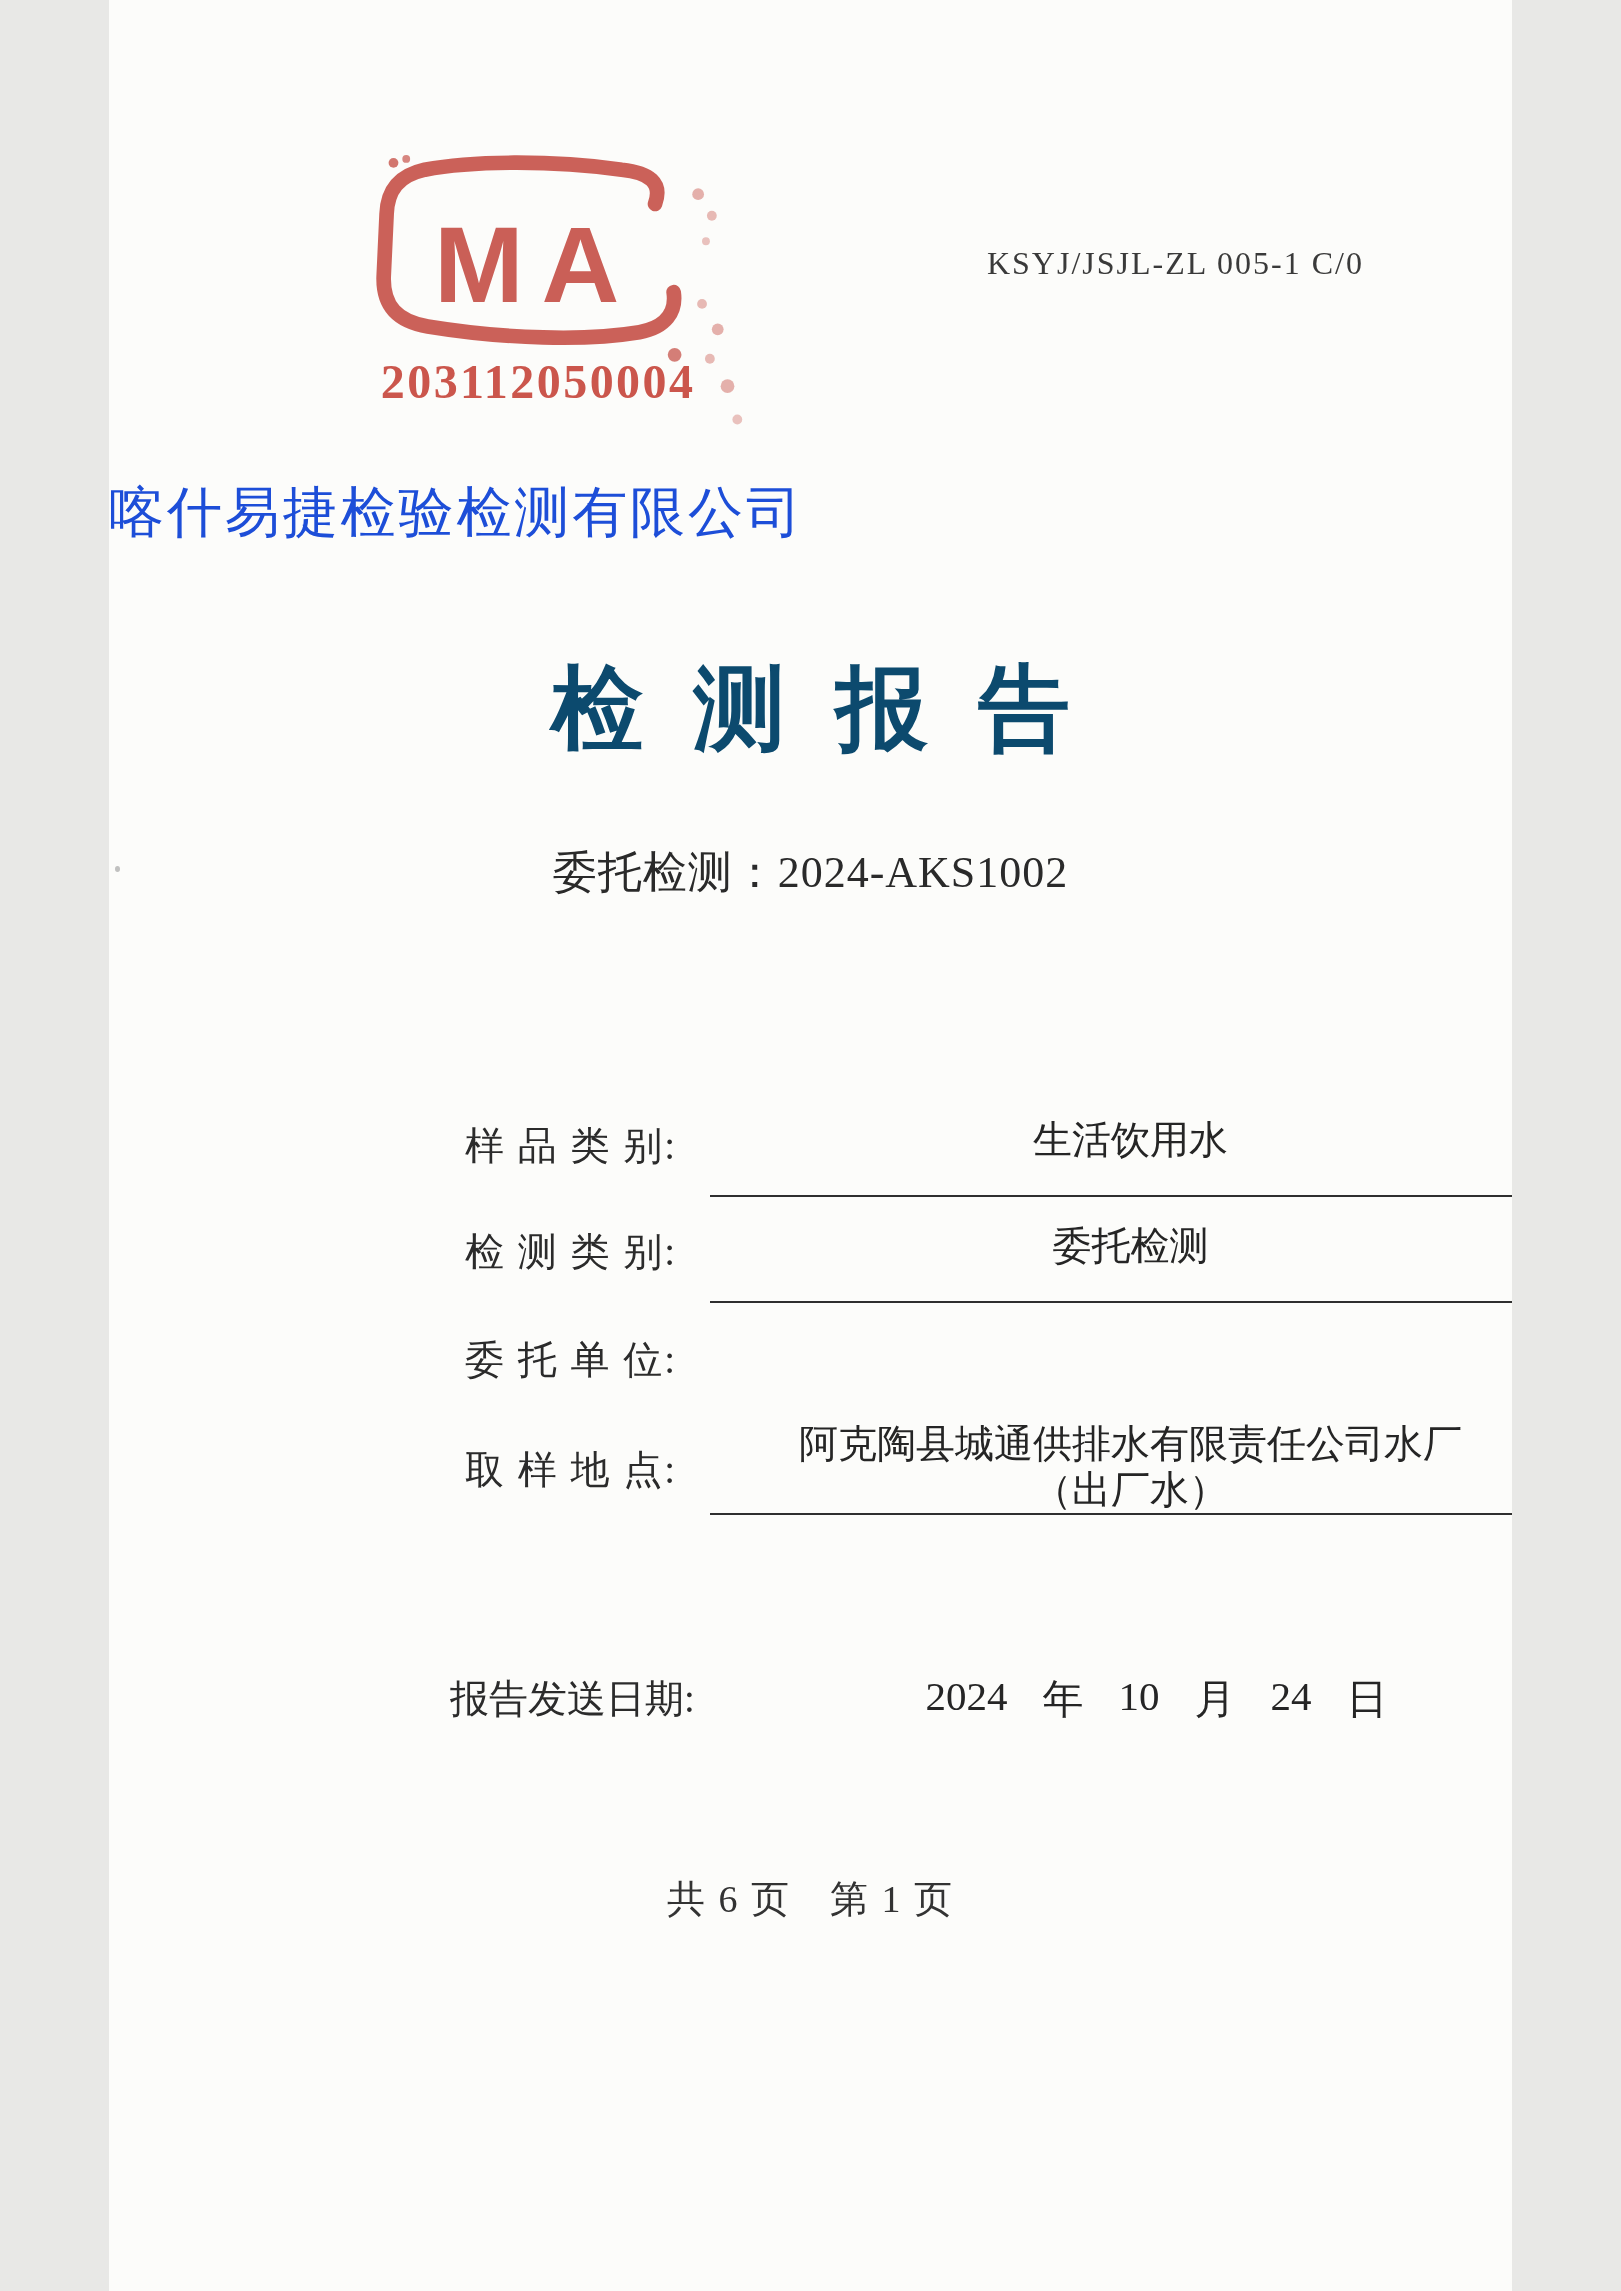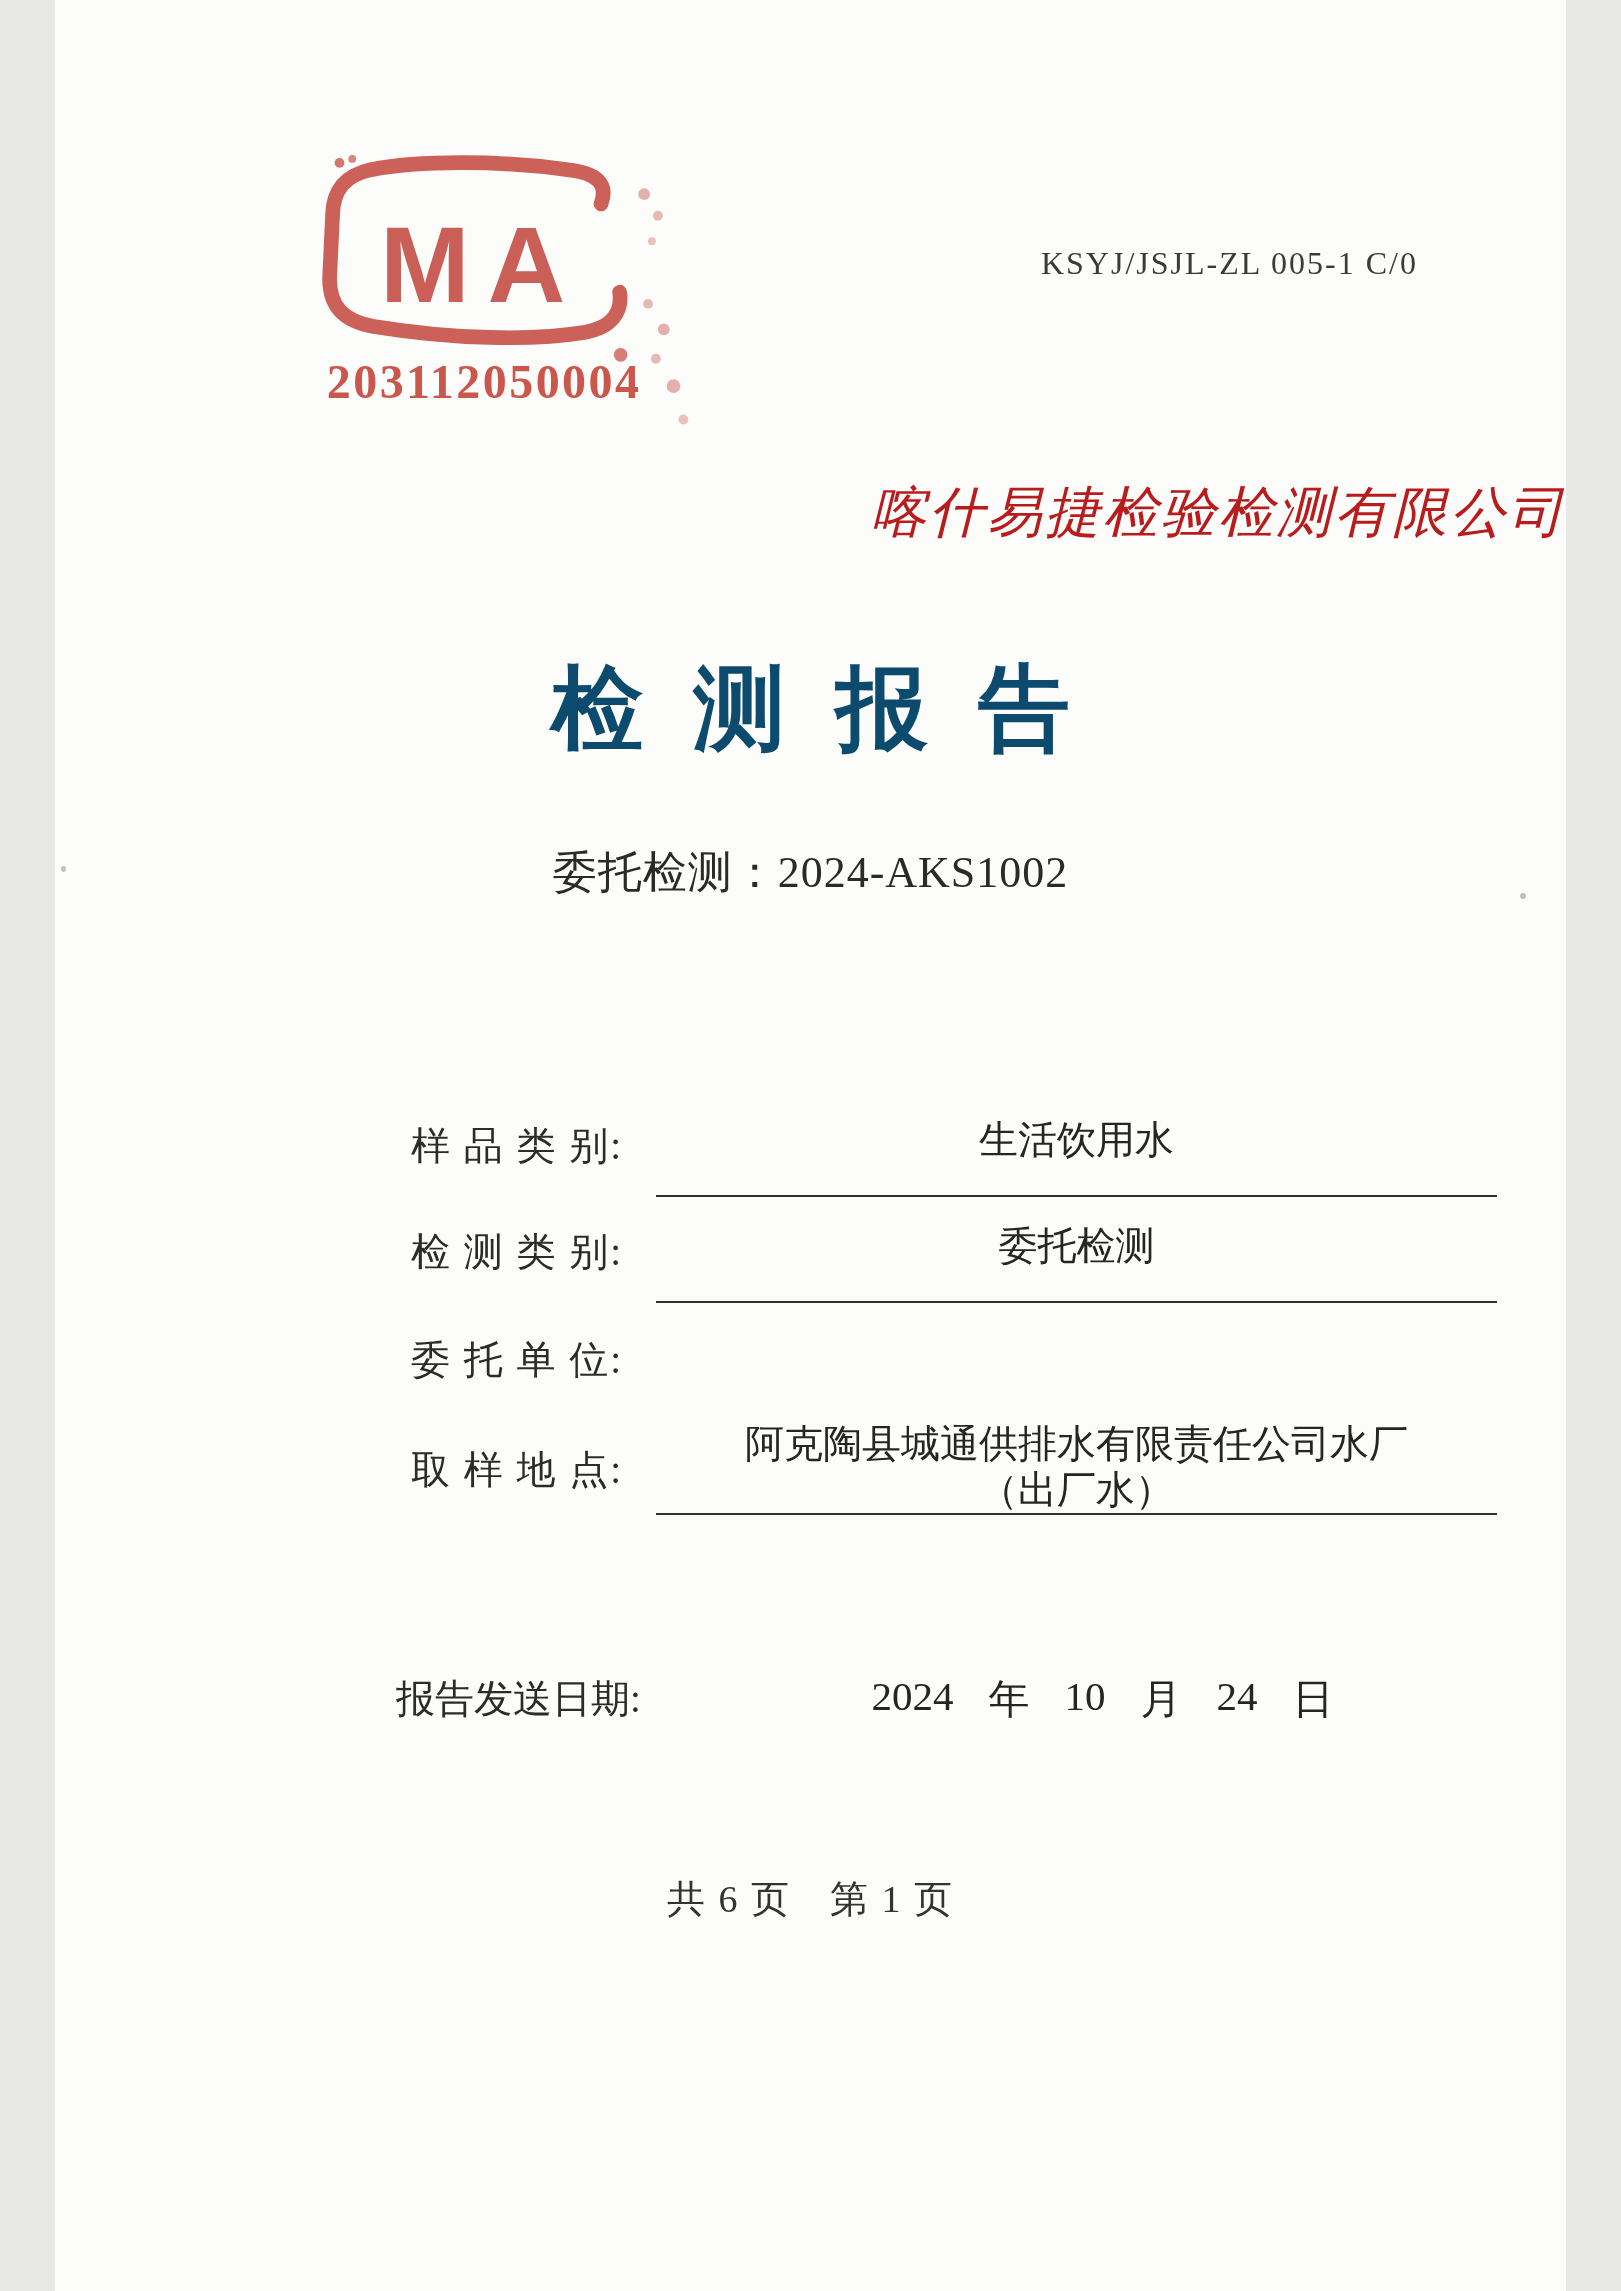--- a/index.html
+++ b/index.html
@@ -1,40 +1,39 @@
 <!DOCTYPE html>
 <html><head>
 <meta charset="utf-8">
 <style>
   * { margin:0; padding:0; box-sizing:border-box; }
   html,body { background:#e8e8e6; }
   .page {
     position:relative;
-    width:1511px; height:2292px;
+    width:1403px; height:2292px;
     margin:0 auto;
     background:#fcfcfa;
     overflow:hidden;
     font-family:"Liberation Serif","DejaVu Serif",serif;
     color:#2d2d2d;
     padding-left:28px;
   }
   .abs { position:absolute; }
 
   
   .doc-code {
     top:245px; right:148px;
     font-size:32px; letter-spacing:2px; color:#3a3a3a;
     white-space:nowrap;
   }
   .company-name {
     top:476px; left:0; width:100%;
-    text-align:right;
-    font-size:55px; letter-spacing:2.9px; color:#b91c1c;
+    text-align:left;
+    font-size:55px; letter-spacing:2.9px; color:#1d4ed8;
     white-space:nowrap;
-    font-style:italic;
   }
   .report-title {
     top:647px; left:0; width:100%;
     text-align:center;
     font-size:92px; font-weight:bold; color:#0c4a6e;
     letter-spacing:13.7px; padding-left:13.7px;
     white-space:nowrap;
   }
   .report-no {
     top:843px; left:0; width:100%;

